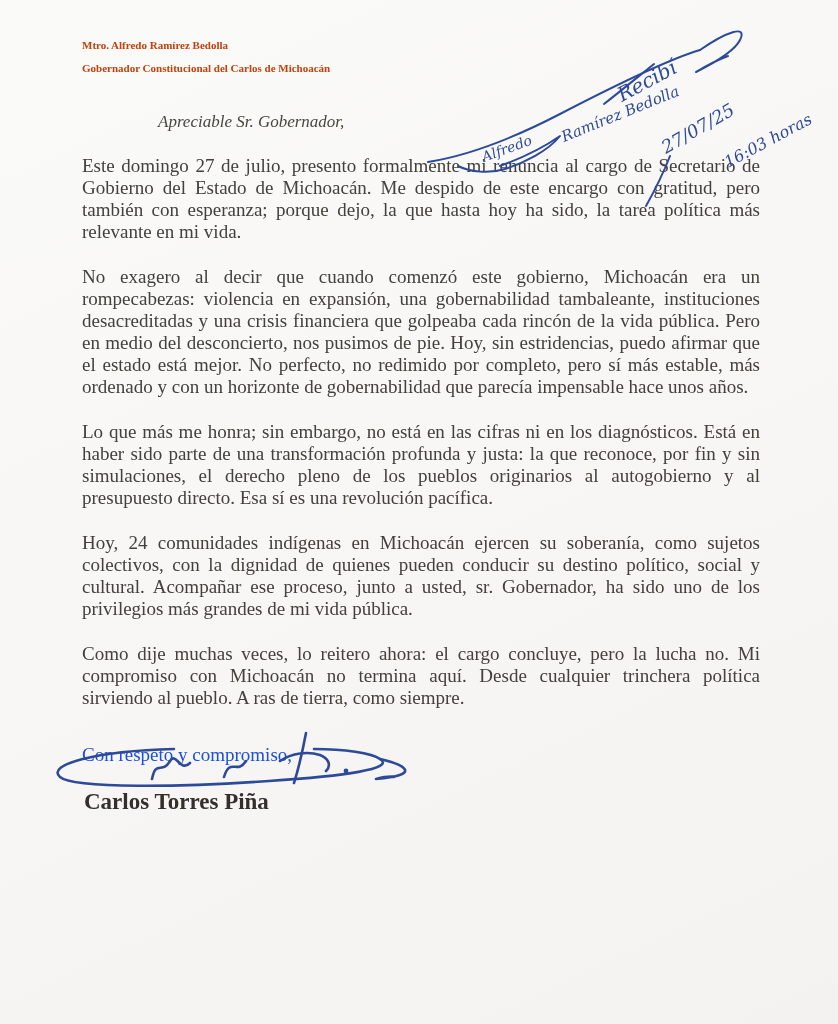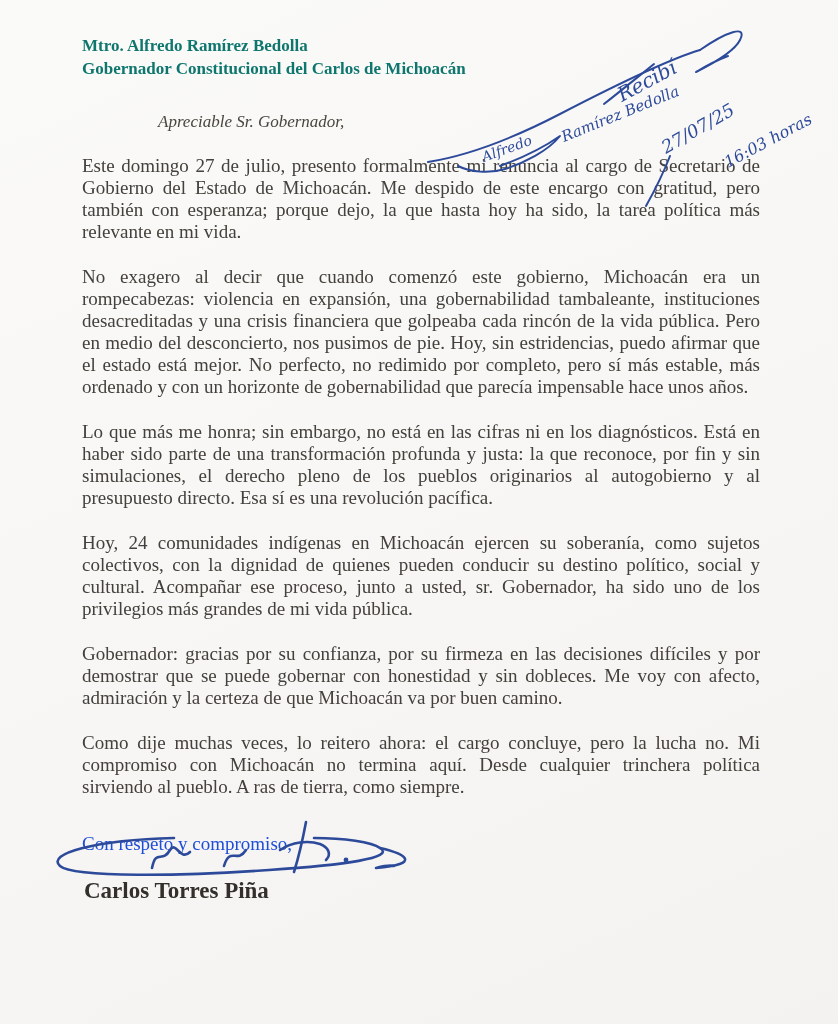--- a/index.html
+++ b/index.html
@@ -16,23 +16,23 @@
   .paper {
     position: relative;
     width: 838px;
     height: 1024px;
     box-sizing: border-box;
     padding: 34px 78px 0 82px;
     color: #3f3b37;
   }
   .recipient {
     font-weight: bold;
-    font-size: 17px;
+    font-size: 11px;
     line-height: 23px;
-    color: #0f766e;
+    color: #c2410c;
   }
   .salutation {
     margin-top: 32px;
     margin-left: 76px;
     font-style: italic;
     font-size: 17px;
     color: #4a463f;
   }
   .body-text p {
     margin: 23px 0 0 0;
@@ -104,21 +104,20 @@
     <div>Gobernador Constitucional del Carlos de Michoacán</div>
   </div>
 
   <div class="salutation">Apreciable Sr. Gobernador,</div>
 
   <div class="body-text">
     <p>Este domingo 27 de julio, presento formalmente mi renuncia al cargo de Secretario de Gobierno del Estado de Michoacán. Me despido de este encargo con gratitud, pero también con esperanza; porque dejo, la que hasta hoy ha sido, la tarea política más relevante en mi vida.</p>
     <p>No exagero al decir que cuando comenzó este gobierno, Michoacán era un rompecabezas: violencia en expansión, una gobernabilidad tambaleante, instituciones desacreditadas y una crisis financiera que golpeaba cada rincón de la vida pública. Pero en medio del desconcierto, nos pusimos de pie. Hoy, sin estridencias, puedo afirmar que el estado está mejor. No perfecto, no redimido por completo, pero sí más estable, más ordenado y con un horizonte de gobernabilidad que parecía impensable hace unos años.</p>
     <p>Lo que más me honra; sin embargo, no está en las cifras ni en los diagnósticos. Está en haber sido parte de una transformación profunda y justa: la que reconoce, por fin y sin simulaciones, el derecho pleno de los pueblos originarios al autogobierno y al presupuesto directo. Esa sí es una revolución pacífica.</p>
     <p>Hoy, 24 comunidades indígenas en Michoacán ejercen su soberanía, como sujetos colectivos, con la dignidad de quienes pueden conducir su destino político, social y cultural. Acompañar ese proceso, junto a usted, sr. Gobernador, ha sido uno de los privilegios más grandes de mi vida pública.</p>
-    <p>Gobernador: gracias por su confianza, por su firmeza en las decisiones difíciles y por demostrar que se puede gobernar con honestidad y sin dobleces. Me voy con afecto, admiración y la certeza de que Michoacán va por buen camino.</p>
     <p>Como dije muchas veces, lo reitero ahora: el cargo concluye, pero la lucha no. Mi compromiso con Michoacán no termina aquí. Desde cualquier trinchera política sirviendo al pueblo. A ras de tierra, como siempre.</p>
   </div>
 
   <div class="sig-block">
     <div class="closing">Con respeto y compromiso,</div>
     <div class="signer-name">Carlos Torres Piña</div>
 
     <svg class="signature-svg" viewBox="0 0 430 100" aria-hidden="true">
       <path class="pen-stroke thick" d="M150,26 C70,28 22,42 36,54 C50,66 160,64 245,58 C320,53 372,46 356,36 C348,30 320,26 290,26"></path>
       <path class="pen-stroke thick" d="M356,36 C382,42 398,52 352,56 C360,54 366,53 370,54"></path>

